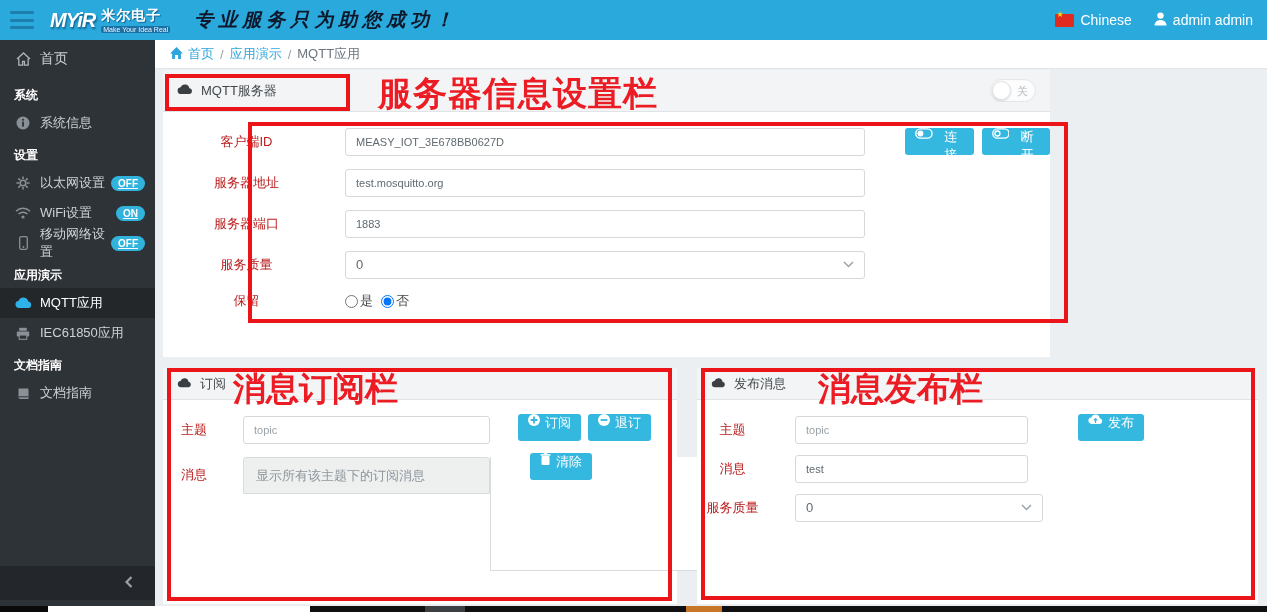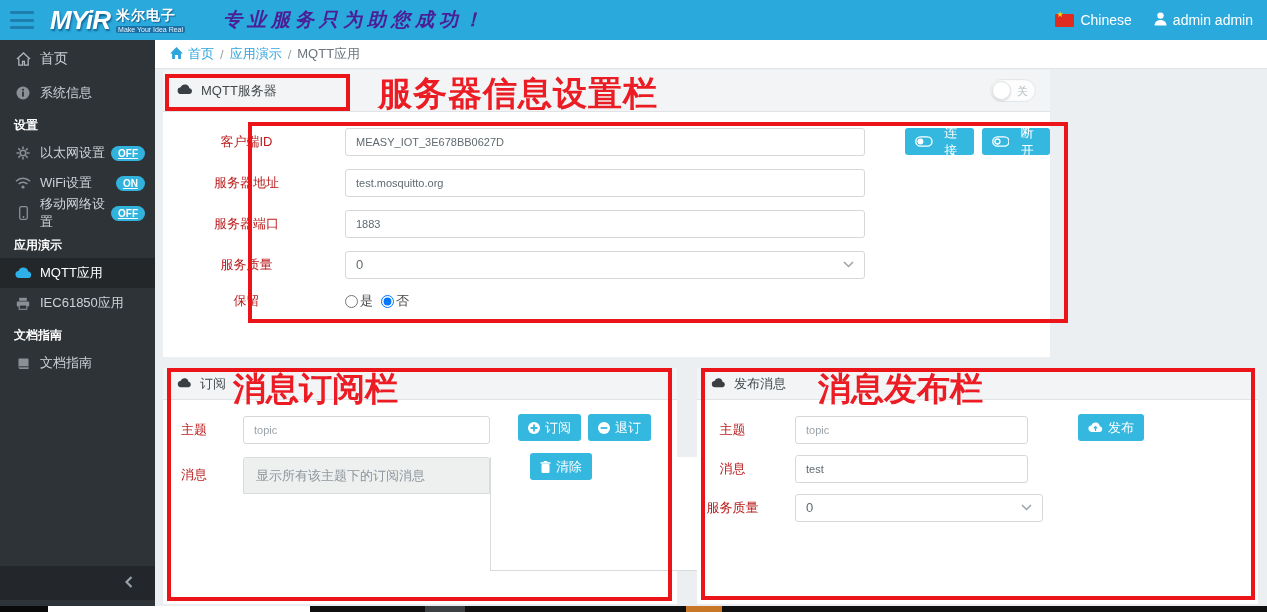--- a/index.html
+++ b/index.html
@@ -5,25 +5,25 @@
   * { margin:0; padding:0; box-sizing:border-box; }
   html,body { width:1267px; height:612px; overflow:hidden; }
   body { font-family:"Liberation Sans","DejaVu Sans",sans-serif; background:#eceff1; }
   .frame { position:relative; width:1267px; height:612px; background:#eceff1; overflow:hidden; }
 
   
   .topbar { position:absolute; left:0; top:0; width:1267px; height:40px; background:#29a9dc; display:flex; align-items:center; z-index:3; }
   .hamburger { width:24px; height:18px; margin-left:10px; display:flex; flex-direction:column; justify-content:space-between; cursor:pointer; }
   .hamburger i { display:block; height:3px; background:#1d7fae; border-radius:1px; }
   .logo { display:flex; align-items:center; margin-left:8px; height:40px; padding:0 8px; cursor:pointer; }
-  .logo-en { font-size:26px; font-weight:bold; font-style:italic; color:#fff; letter-spacing:-1px; text-shadow:1px 2px 2px #14628f; }
+  .logo-en { font-size:20px; font-weight:bold; font-style:italic; color:#fff; letter-spacing:-1px; text-shadow:1px 2px 2px #14628f; }
   .logo-cn-wrap { display:flex; flex-direction:column; margin-left:6px; }
   .logo-cn { font-size:14px; font-weight:bold; color:#fff; text-shadow:1px 1px 1px #14628f; letter-spacing:1px; }
   .logo-tag { font-size:7px; color:#eaf6ff; background:#1a6fa5; padding:0 2px; border-radius:2px; margin-top:1px; text-align:center; }
-  .slogan { margin-left:30px; color:#4c1d95; font-family:"DejaVu Serif","Liberation Serif",serif; font-style:italic; font-weight:bold; font-size:19px; letter-spacing:5px; }
+  .slogan { margin-left:16px; color:#0f172a; font-family:"DejaVu Serif","Liberation Serif",serif; font-style:italic; font-weight:bold; font-size:19px; letter-spacing:5px; }
   .topbar-right { margin-left:auto; margin-right:14px; display:flex; align-items:center; gap:22px; color:#fff; font-size:14px; }
   .lang, .userbox { display:flex; align-items:center; gap:6px; cursor:pointer; }
   .flag { position:relative; width:19px; height:13px; background:#e02b20; border-radius:1px; display:inline-block; }
   .flag .star { position:absolute; left:1px; top:-4px; color:#ffd700; font-size:8px; }
 
   
   .sidebar { position:absolute; left:0; top:40px; width:155px; height:572px; background:#2e3338; z-index:3; }
   .side-item { display:flex; align-items:center; height:30px; padding:0 10px 0 14px; color:#ccd2d6; font-size:13px; cursor:pointer; }
   .side-item.first { height:38px; font-size:14px; }
   .side-item .sicon { width:18px; display:flex; justify-content:center; margin-right:8px; flex:none; }
@@ -59,21 +59,21 @@
   .tinput { height:28px; border:1px solid #d5d9dc; border-radius:3px; padding:0 10px; font-size:11px; color:#5f6a70; font-family:inherit; background:#fff; }
   .tinput::placeholder { color:#9aa3a9; }
   .w520 { width:520px; } .w247 { width:247px; } .w233 { width:233px; } .w248 { width:248px; }
   .selectbox { position:relative; height:28px; border:1px solid #d5d9dc; border-radius:3px; background:#fff; font-size:13px; color:#5f6a70; line-height:26px; padding:0 10px; cursor:pointer; }
   .selectbox svg { position:absolute; right:10px; top:9px; }
 
   .radio-group { display:flex; align-items:center; font-size:13px; color:#46494c; }
   .radio-group input { margin:0 2px 0 0; }
   .radio-group label { margin-right:8px; display:flex; align-items:center; cursor:pointer; }
 
-  .btn { display:inline-flex; align-items:center; justify-content:center; gap:5px; background:#35b8e0; color:#fff; border:none; border-radius:3px; font-size:13px; height:27px; padding:0 10px; cursor:pointer; font-family:inherit; }
+  .btn { display:inline-flex; justify-content:center; gap:5px; background:#35b8e0; color:#fff; border:none; border-radius:3px; font-size:13px; height:27px; padding:0 10px; cursor:pointer; font-family:inherit; }
   .server-btns { position:absolute; left:742px; top:16px; display:flex; gap:8px; }
   .sub-btns { position:absolute; left:355px; top:14px; display:flex; gap:7px; }
   .clear-btn { position:absolute; left:367px; top:53px; }
   .pub-btn { position:absolute; left:381px; top:14px; }
 
   .msg-placeholder { width:247px; height:37px; background:#eef0f0; border:1px solid #d9dcde; border-radius:3px 3px 0 0; line-height:35px; padding:0 12px; font-size:13px; color:#8d959b; }
   .msg-list { width:247px; height:114px; background:#fff; border:1px solid #d9dcde; border-top:none; }
   .msg-col { display:flex; flex-direction:row; }
 
   
@@ -132,20 +132,21 @@
   <aside class="sidebar">
     <div class="side-item first">
       <span class="sicon">
         <svg width="15" height="14" viewBox="0 0 16 15">
             <path d="M1 7.5L8 1l7 6.5M3 7v7h4v-4h2v4h4V7" fill="none" stroke="#aeb5ba" stroke-width="1.4"></path>
           </svg>
       </span>
       <span>首页</span>
     </div>
 
+    <div class="side-section">系统</div>
 
     <div class="side-item">
       <span class="sicon">
         <svg width="14" height="14" viewBox="0 0 14 14">
             <circle cx="7" cy="7" r="6.5" fill="#8a9196"></circle>
             <rect x="6.1" y="5.6" width="1.8" height="5" fill="#2e3338"></rect>
             <rect x="6.1" y="2.8" width="1.8" height="1.8" fill="#2e3338"></rect>
           </svg>
       </span>
       <span>系统信息</span>

